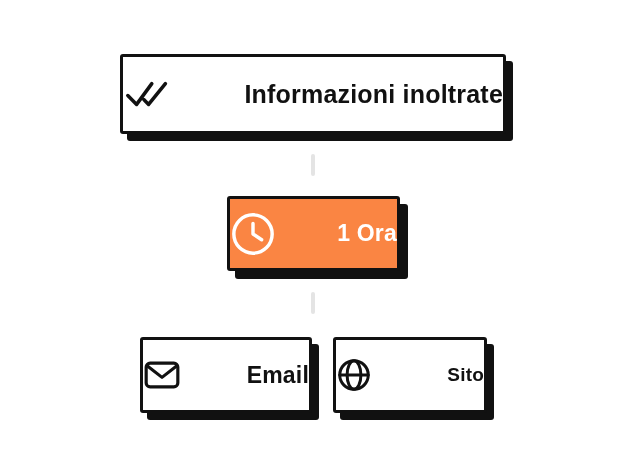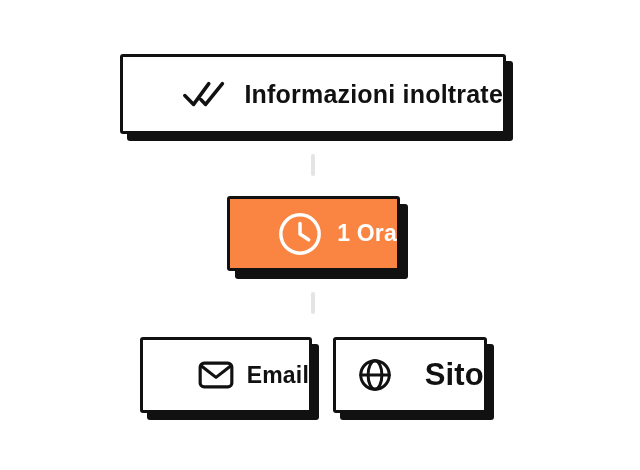--- a/index.html
+++ b/index.html
@@ -13,21 +13,21 @@
     height: 470px;
     background: #ffffff;
     overflow: hidden;
     font-family: "Liberation Sans", sans-serif;
   }
   .node {
     position: absolute;
     box-sizing: border-box;
     display: flex;
     align-items: center;
-    justify-content: flex-end;
+    justify-content: space-between;
     background: #ffffff;
     border: 3px solid #111111;
     border-radius: 3px;
     box-shadow: 7px 7px 0 #111111;
     color: #111111;
     font-weight: bold;
     letter-spacing: 0.2px;
     cursor: pointer;
   }
   .node .icon {
@@ -56,21 +56,21 @@
   }
   .node-email {
     left: 140px; top: 337px;
     width: 172px; height: 76px;
     font-size: 23px;
     gap: 12px;
   }
   .node-sito {
     left: 333px; top: 337px;
     width: 154px; height: 76px;
-    font-size: 31px;
+    font-size: 19px;
     gap: 32px;
   }
   .connector {
     position: absolute;
     width: 4px;
     height: 22px;
     background: #e4e4e4;
     border-radius: 2px;
   }
   .connector-1 { left: 311px; top: 154px; }

